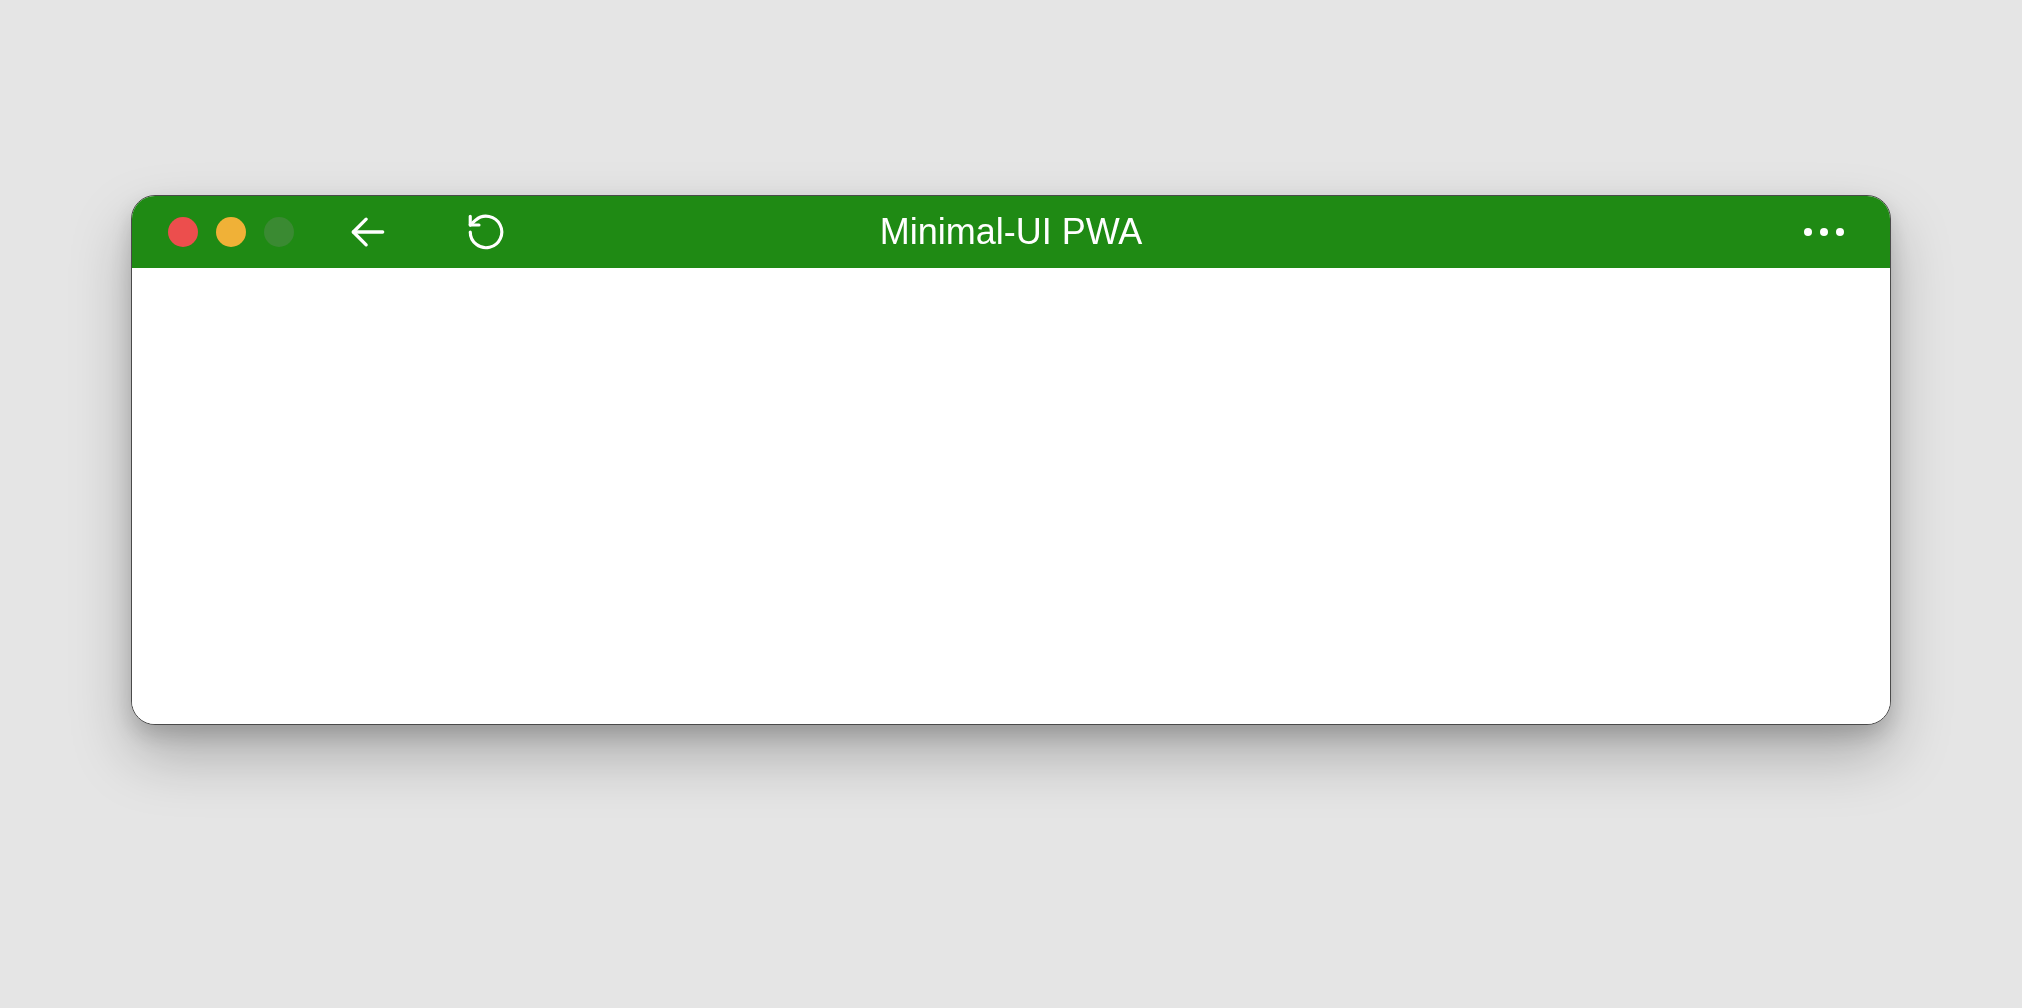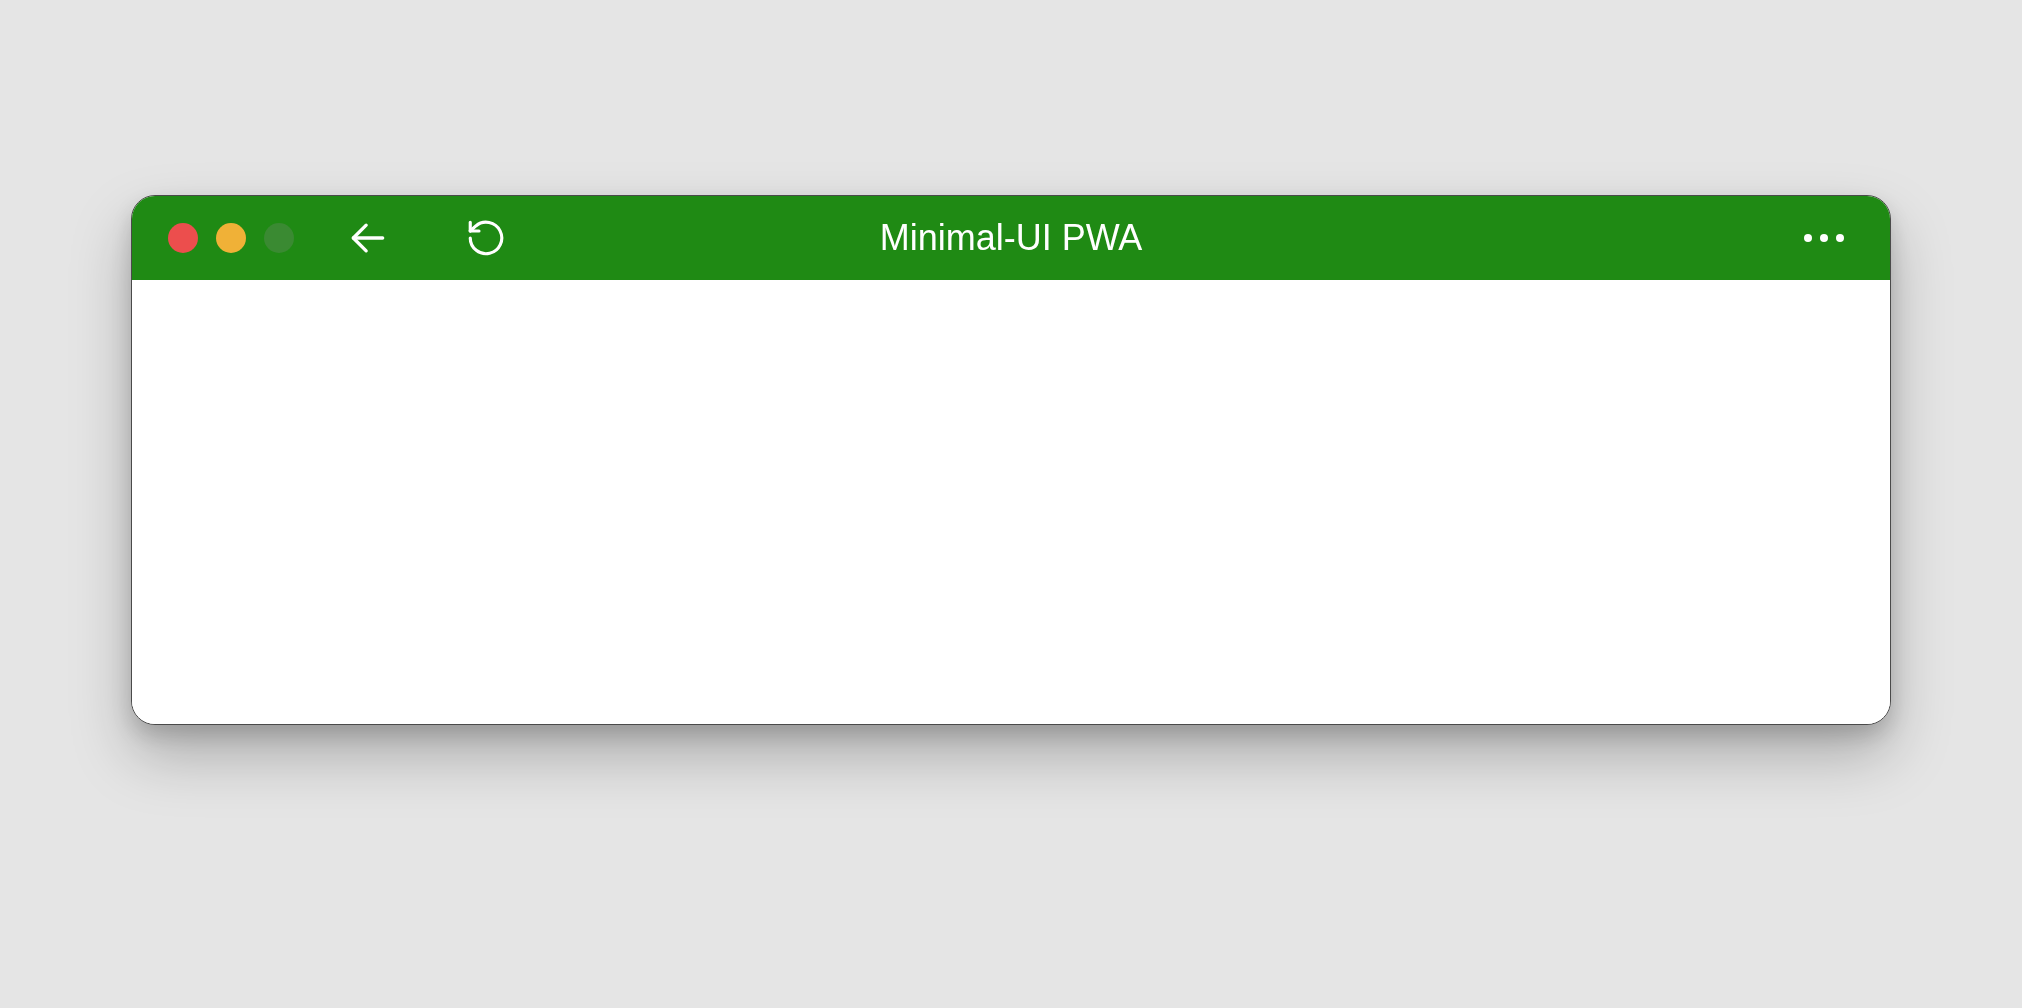--- a/index.html
+++ b/index.html
@@ -25,21 +25,21 @@
       background: #ffffff;
       border-radius: 24px;
       border: 1px solid #4a4a4a;
       box-shadow: 0 30px 60px rgba(0,0,0,0.25), 0 10px 20px rgba(0,0,0,0.15);
       overflow: hidden;
       display: flex;
       flex-direction: column;
     }
 
     .titlebar {
-      height: 84px;
+      height: 72px;
       background: #1f8a14;
       display: flex;
       align-items: center;
       padding: 0 36px;
       position: relative;
     }
 
     .traffic-lights {
       display: flex;
       align-items: center;

